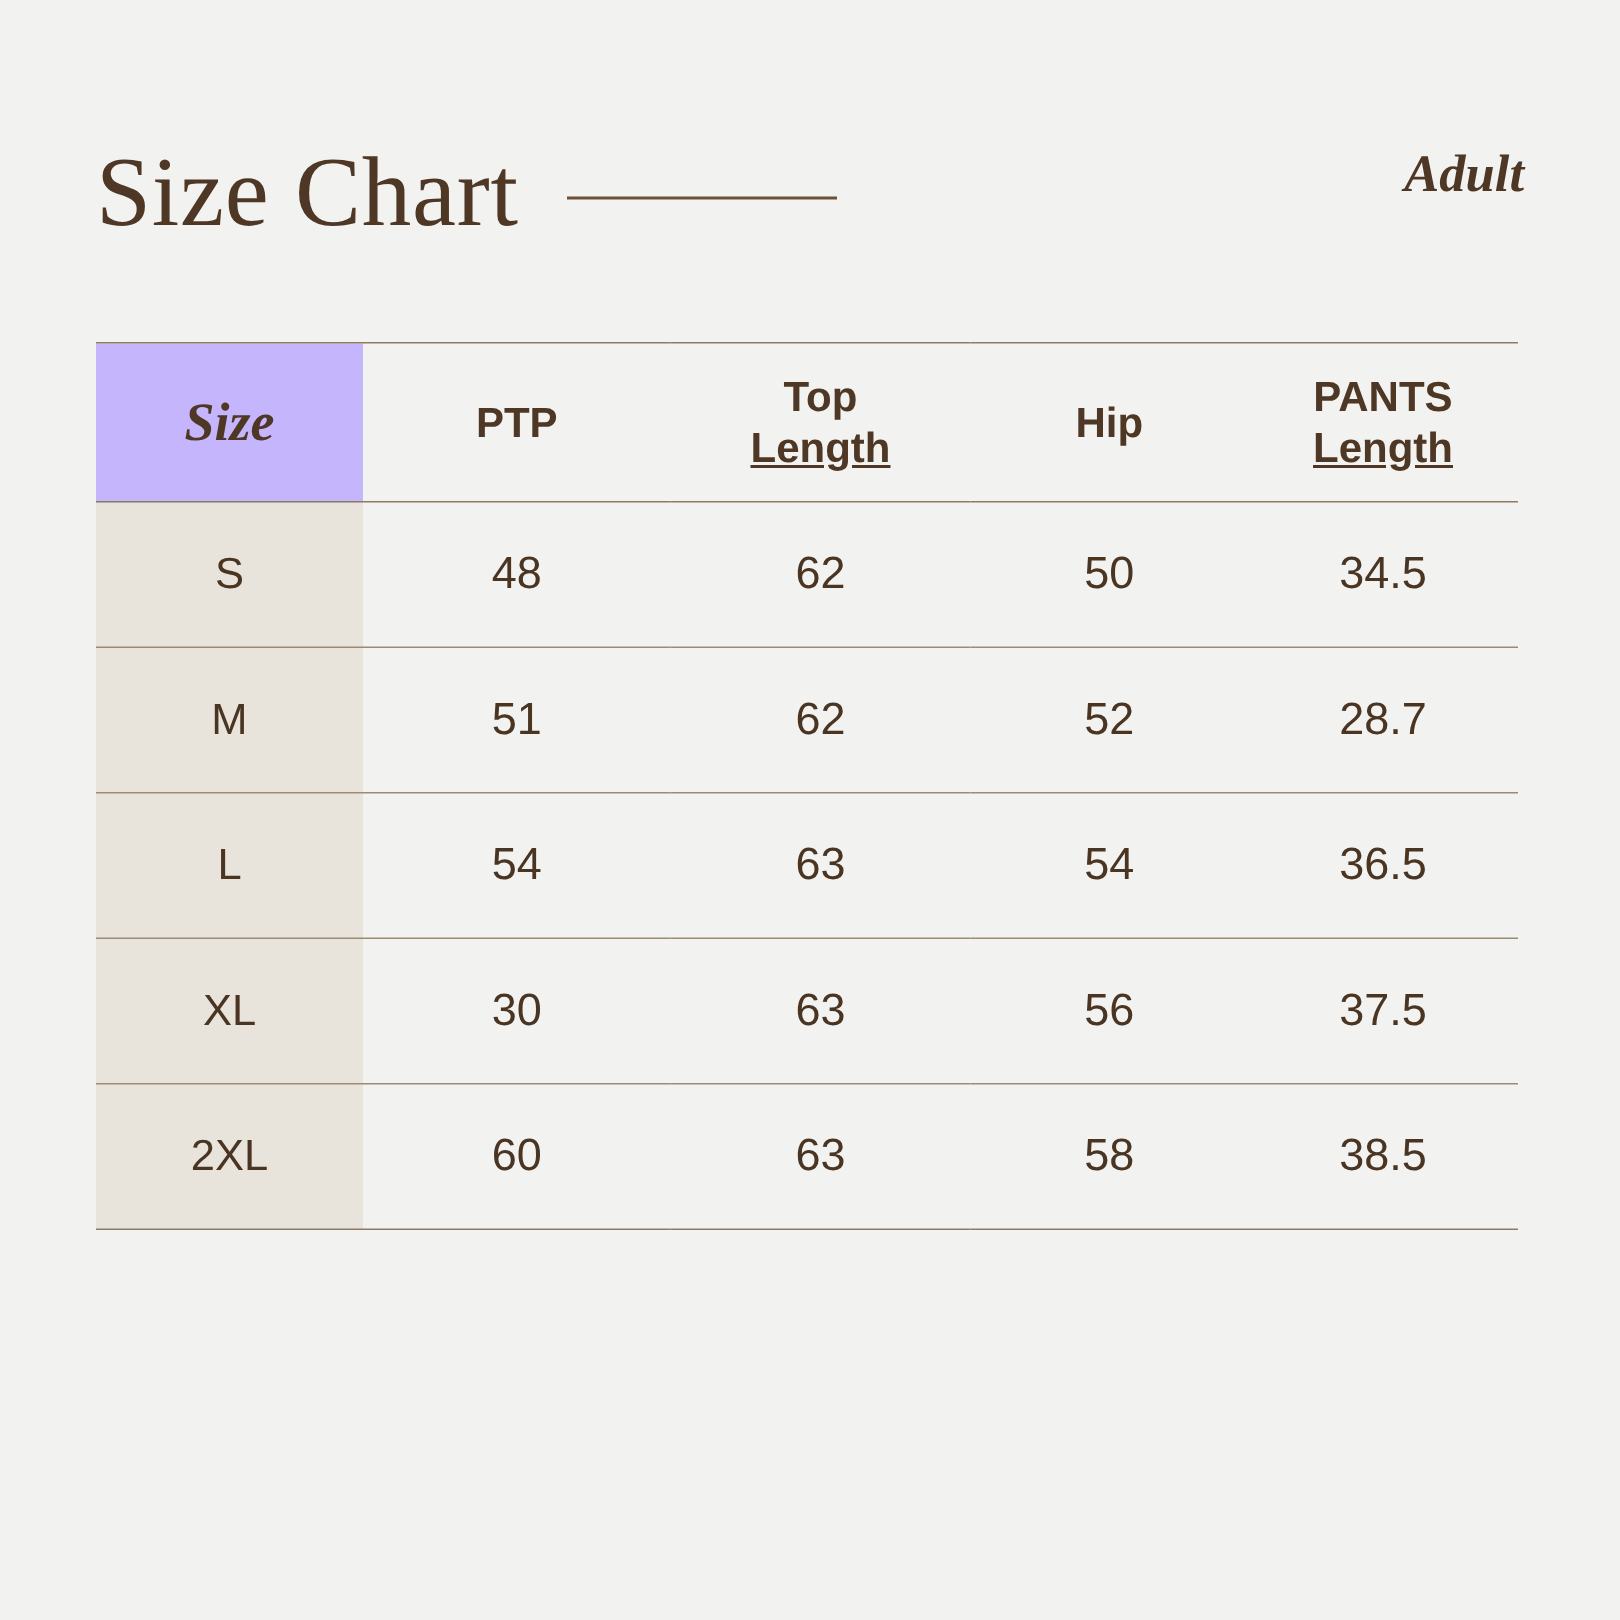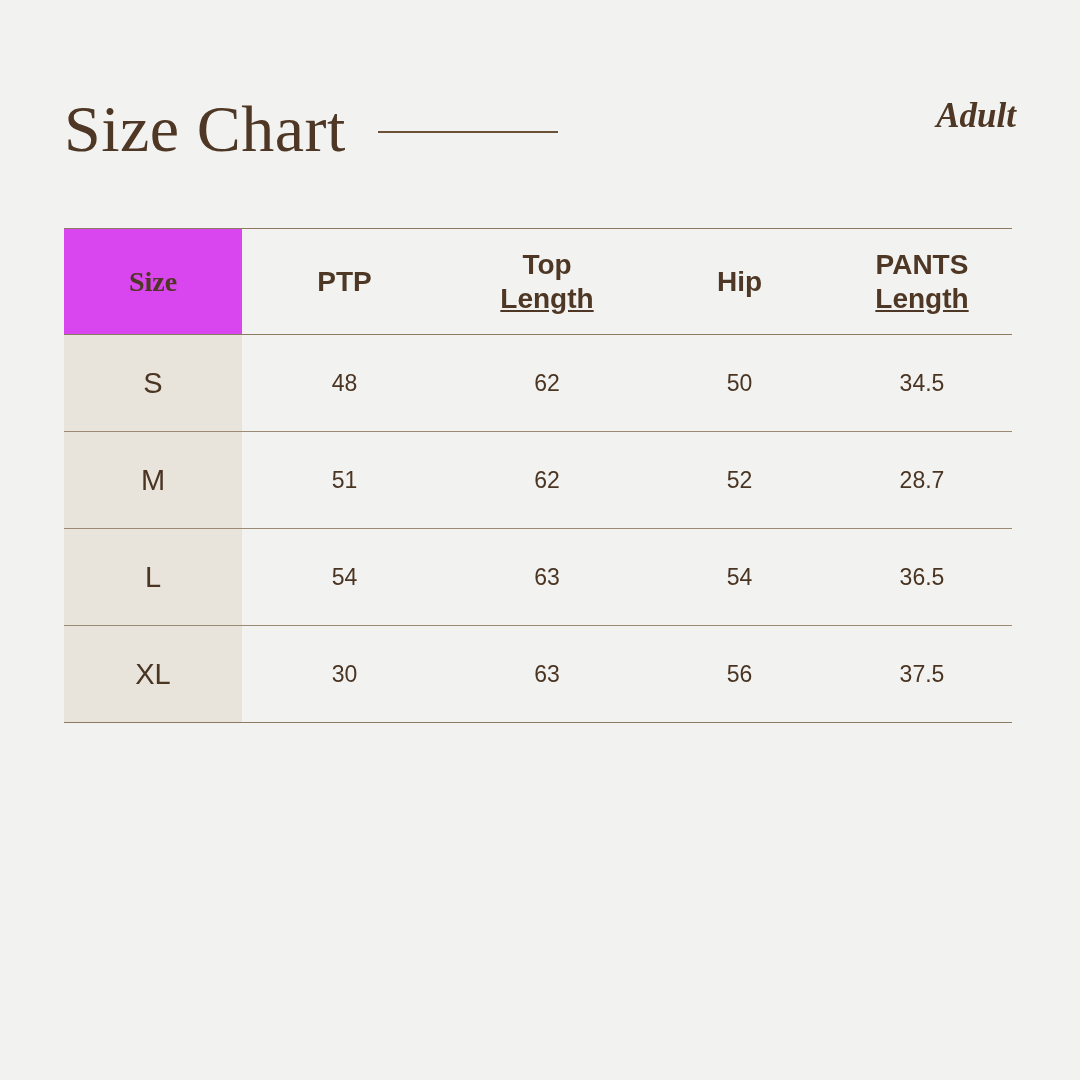--- a/index.html
+++ b/index.html
@@ -97,29 +97,30 @@
     font-weight: bold;
     color: #4e3724;
     border-top: 1.5px solid #8d7a63;
     border-bottom: 1.5px solid #8d7a63;
     line-height: 1.2;
     padding: 0;
   }
 
   table.size-table thead th.size-head {
     font-family: "Liberation Serif", serif;
-    font-size: 28px;
-    background: #d946ef;
+    font-style: italic;
+    font-size: 36px;
+    background: #c4b5fd;
   }
 
   table.size-table tbody td {
     height: 96px;
     vertical-align: middle;
     text-align: center;
-    font-size: 23px;
+    font-size: 30px;
     color: #4a3422;
     border-bottom: 1.2px solid #9b8a74;
     padding: 0;
     font-weight: 300;
   }
 
   table.size-table tbody td.size-cell {
     background: #e8e4dc;
     font-size: 29px;
   }
@@ -191,17 +192,24 @@
           <td>54</td>
           <td>36.5</td>
         </tr>
         <tr>
           <td class="size-cell">XL</td>
           <td>30</td>
           <td>63</td>
           <td>56</td>
           <td>37.5</td>
         </tr>
+        <tr>
+          <td class="size-cell">2XL</td>
+          <td>60</td>
+          <td>63</td>
+          <td>58</td>
+          <td>38.5</td>
+        </tr>
       </tbody>
     </table>
   </div>
 
 </div>
 
 </body></html>

